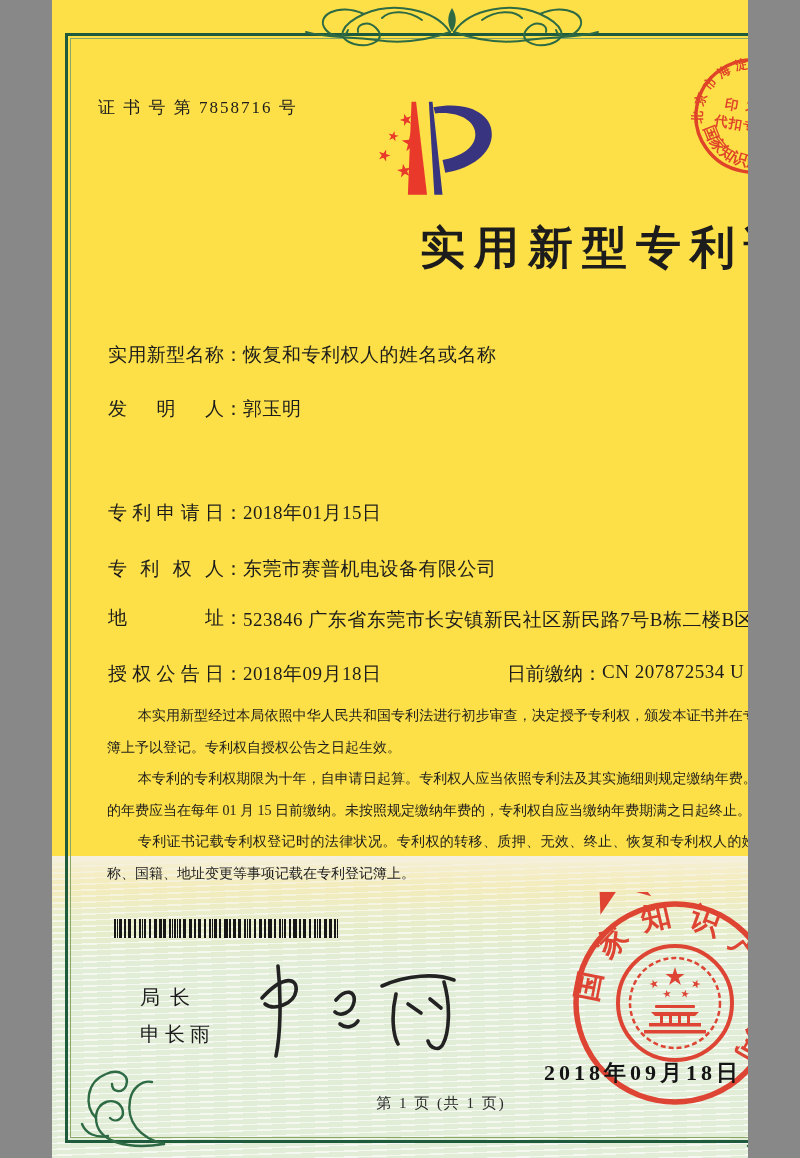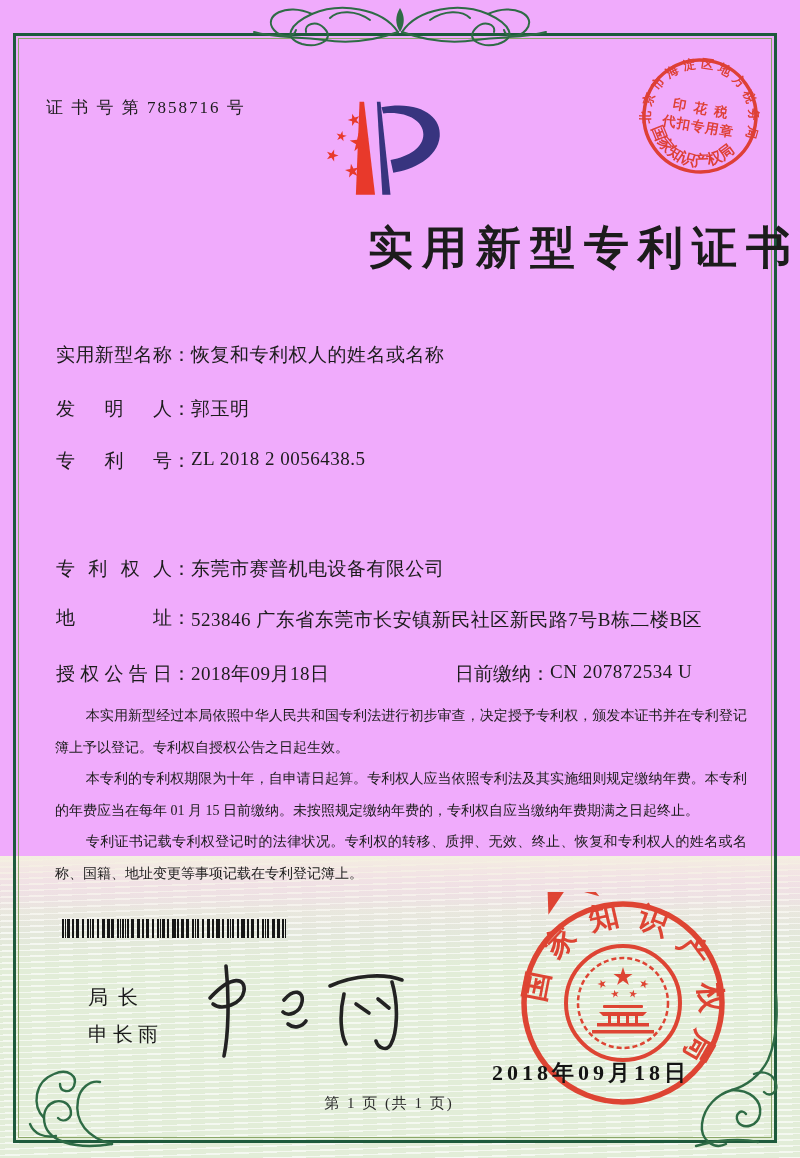--- a/index.html
+++ b/index.html
@@ -1,16 +1,16 @@
 <!DOCTYPE html>
 <html><head>
 <meta charset="utf-8">
 <style>
   html,body{margin:0;padding:0;background:#888;}
-  .page{position:relative;width:800px;height:1158px;margin:0 auto;background:#f0abfc;
+  .page{position:relative;width:696px;height:1158px;margin:0 auto;background:#fde047;
         overflow:hidden;font-family:"Liberation Serif","DejaVu Serif",serif;color:#1c1c1c;}
 
   
   .greenzone{position:absolute;left:0;top:856px;width:800px;height:302px;
              background:linear-gradient(180deg,rgba(227,238,216,0) 0,rgba(227,238,216,.85) 55px,#e2edd8 110px);z-index:0;}
   .greenzone .lines{position:absolute;left:0;top:0;right:0;bottom:0;
              background:repeating-linear-gradient(178deg,rgba(255,255,255,0) 0 4.5px,rgba(255,255,255,.8) 4.5px 6px);
              opacity:.8;}
   .greenfade{position:absolute;left:0;top:856px;width:800px;height:75px;
              background:linear-gradient(180deg,#f4f0e0 0,rgba(244,240,224,0) 100%);z-index:0;}
@@ -117,22 +117,22 @@
   </svg>
 
   <div class="title">实用新型专利证书</div>
 
   <div class="row" style="top:342px;">
     <span class="lab">实用新型名称</span><span class="col">：</span><span class="val">恢复和专利权人的姓名或名称</span>
   </div>
   <div class="row" style="top:396px;">
     <span class="lab">发明人</span><span class="col">：</span><span class="val">郭玉明</span>
   </div>
-  <div class="row" style="top:448px;">
-    <span class="lab">专利号</span><span class="col">：</span><span class="val">ZL 2018 2 0056438.5</span>
+  <div class="row" style="top:500px;">
+    <span class="lab">专利申请日</span><span class="col">：</span><span class="val">2018年01月15日</span>
   </div>
   <div class="row" style="top:556px;">
     <span class="lab">专利权人</span><span class="col">：</span><span class="val">东莞市赛普机电设备有限公司</span>
   </div>
   <div class="row" style="top:605px;">
     <span class="lab">地址</span><span class="col">：</span><span class="val wrap">523846 广东省东莞市长安镇新民社区新民路7号B栋二楼B区</span>
   </div>
   <div class="row" style="top:661px;">
     <span class="lab">授权公告日</span><span class="col">：</span><span class="val">2018年09月18日</span>
   </div>

